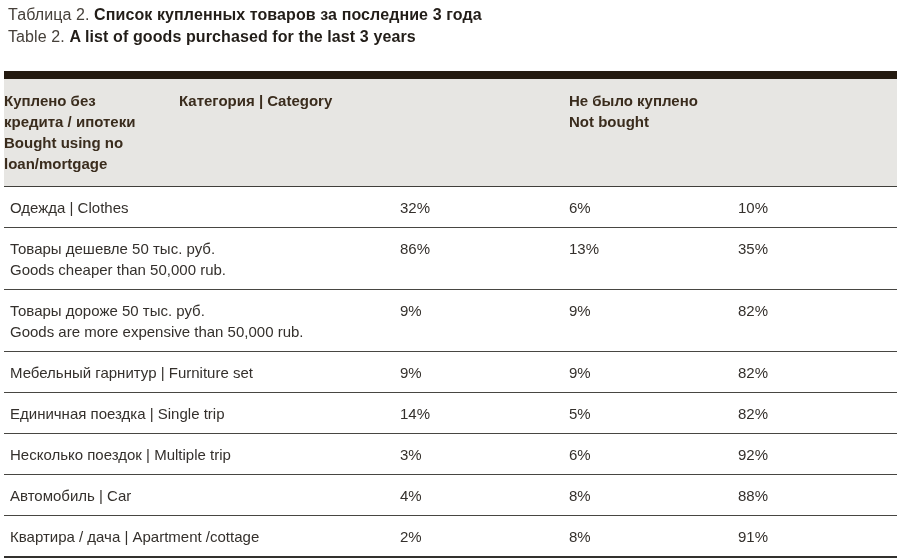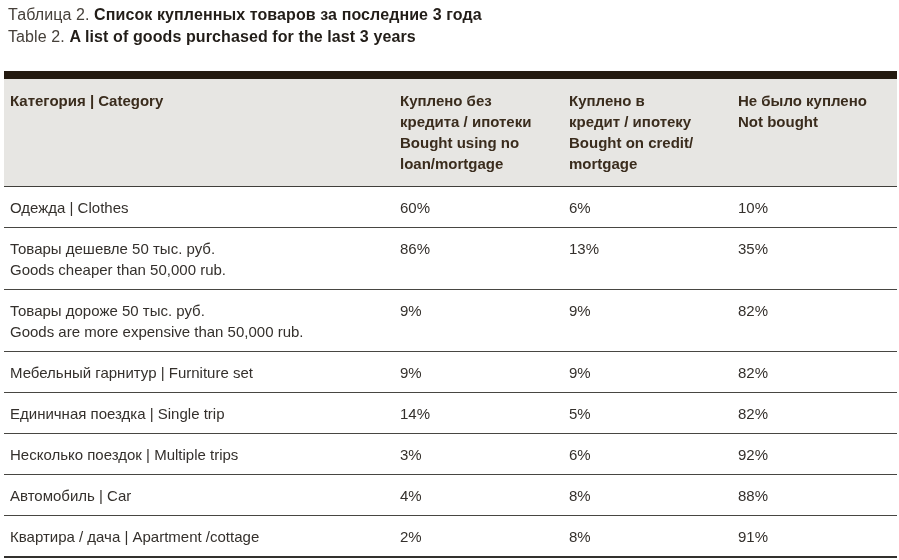--- a/index.html
+++ b/index.html
@@ -58,36 +58,32 @@
 
 <div class="caption">
   <div><span>Таблица 2. </span><span class="bold">Список купленных товаров за последние 3 года</span></div>
   <div><span>Table 2. </span><span class="bold">A list of goods purchased for the last 3 years</span></div>
 </div>
 
 <div class="goods-table">
   <div class="top-rule"></div>
 
   <div class="row header">
-    <div class="cell c1">Категория  |  Category</div>
     <div class="cell c2">Куплено без
 кредита / ипотеки
 Bought using no
 loan/mortgage</div>
-    <div class="cell c3">Куплено в
-кредит / ипотеку
-Bought on credit/
-mortgage</div>
+    <div class="cell c1">Категория  |  Category</div>
     <div class="cell c4">Не было куплено
 Not bought</div>
   </div>
 
   <div class="row">
     <div class="cell c1">Одежда  |  Clothes</div>
-    <div class="cell c2">60%</div>
+    <div class="cell c2">32%</div>
     <div class="cell c3">6%</div>
     <div class="cell c4">10%</div>
   </div>
 
   <div class="row">
     <div class="cell c1">Товары дешевле 50 тыс. руб.
 Goods cheaper than 50,000 rub.</div>
     <div class="cell c2">86%</div>
     <div class="cell c3">13%</div>
     <div class="cell c4">35%</div>
@@ -109,21 +105,21 @@
   </div>
 
   <div class="row">
     <div class="cell c1">Единичная поездка  |  Single trip</div>
     <div class="cell c2">14%</div>
     <div class="cell c3">5%</div>
     <div class="cell c4">82%</div>
   </div>
 
   <div class="row">
-    <div class="cell c1">Несколько поездок  |  Multiple trips</div>
+    <div class="cell c1">Несколько поездок  |  Multiple trip</div>
     <div class="cell c2">3%</div>
     <div class="cell c3">6%</div>
     <div class="cell c4">92%</div>
   </div>
 
   <div class="row">
     <div class="cell c1">Автомобиль  |  Car</div>
     <div class="cell c2">4%</div>
     <div class="cell c3">8%</div>
     <div class="cell c4">88%</div>

